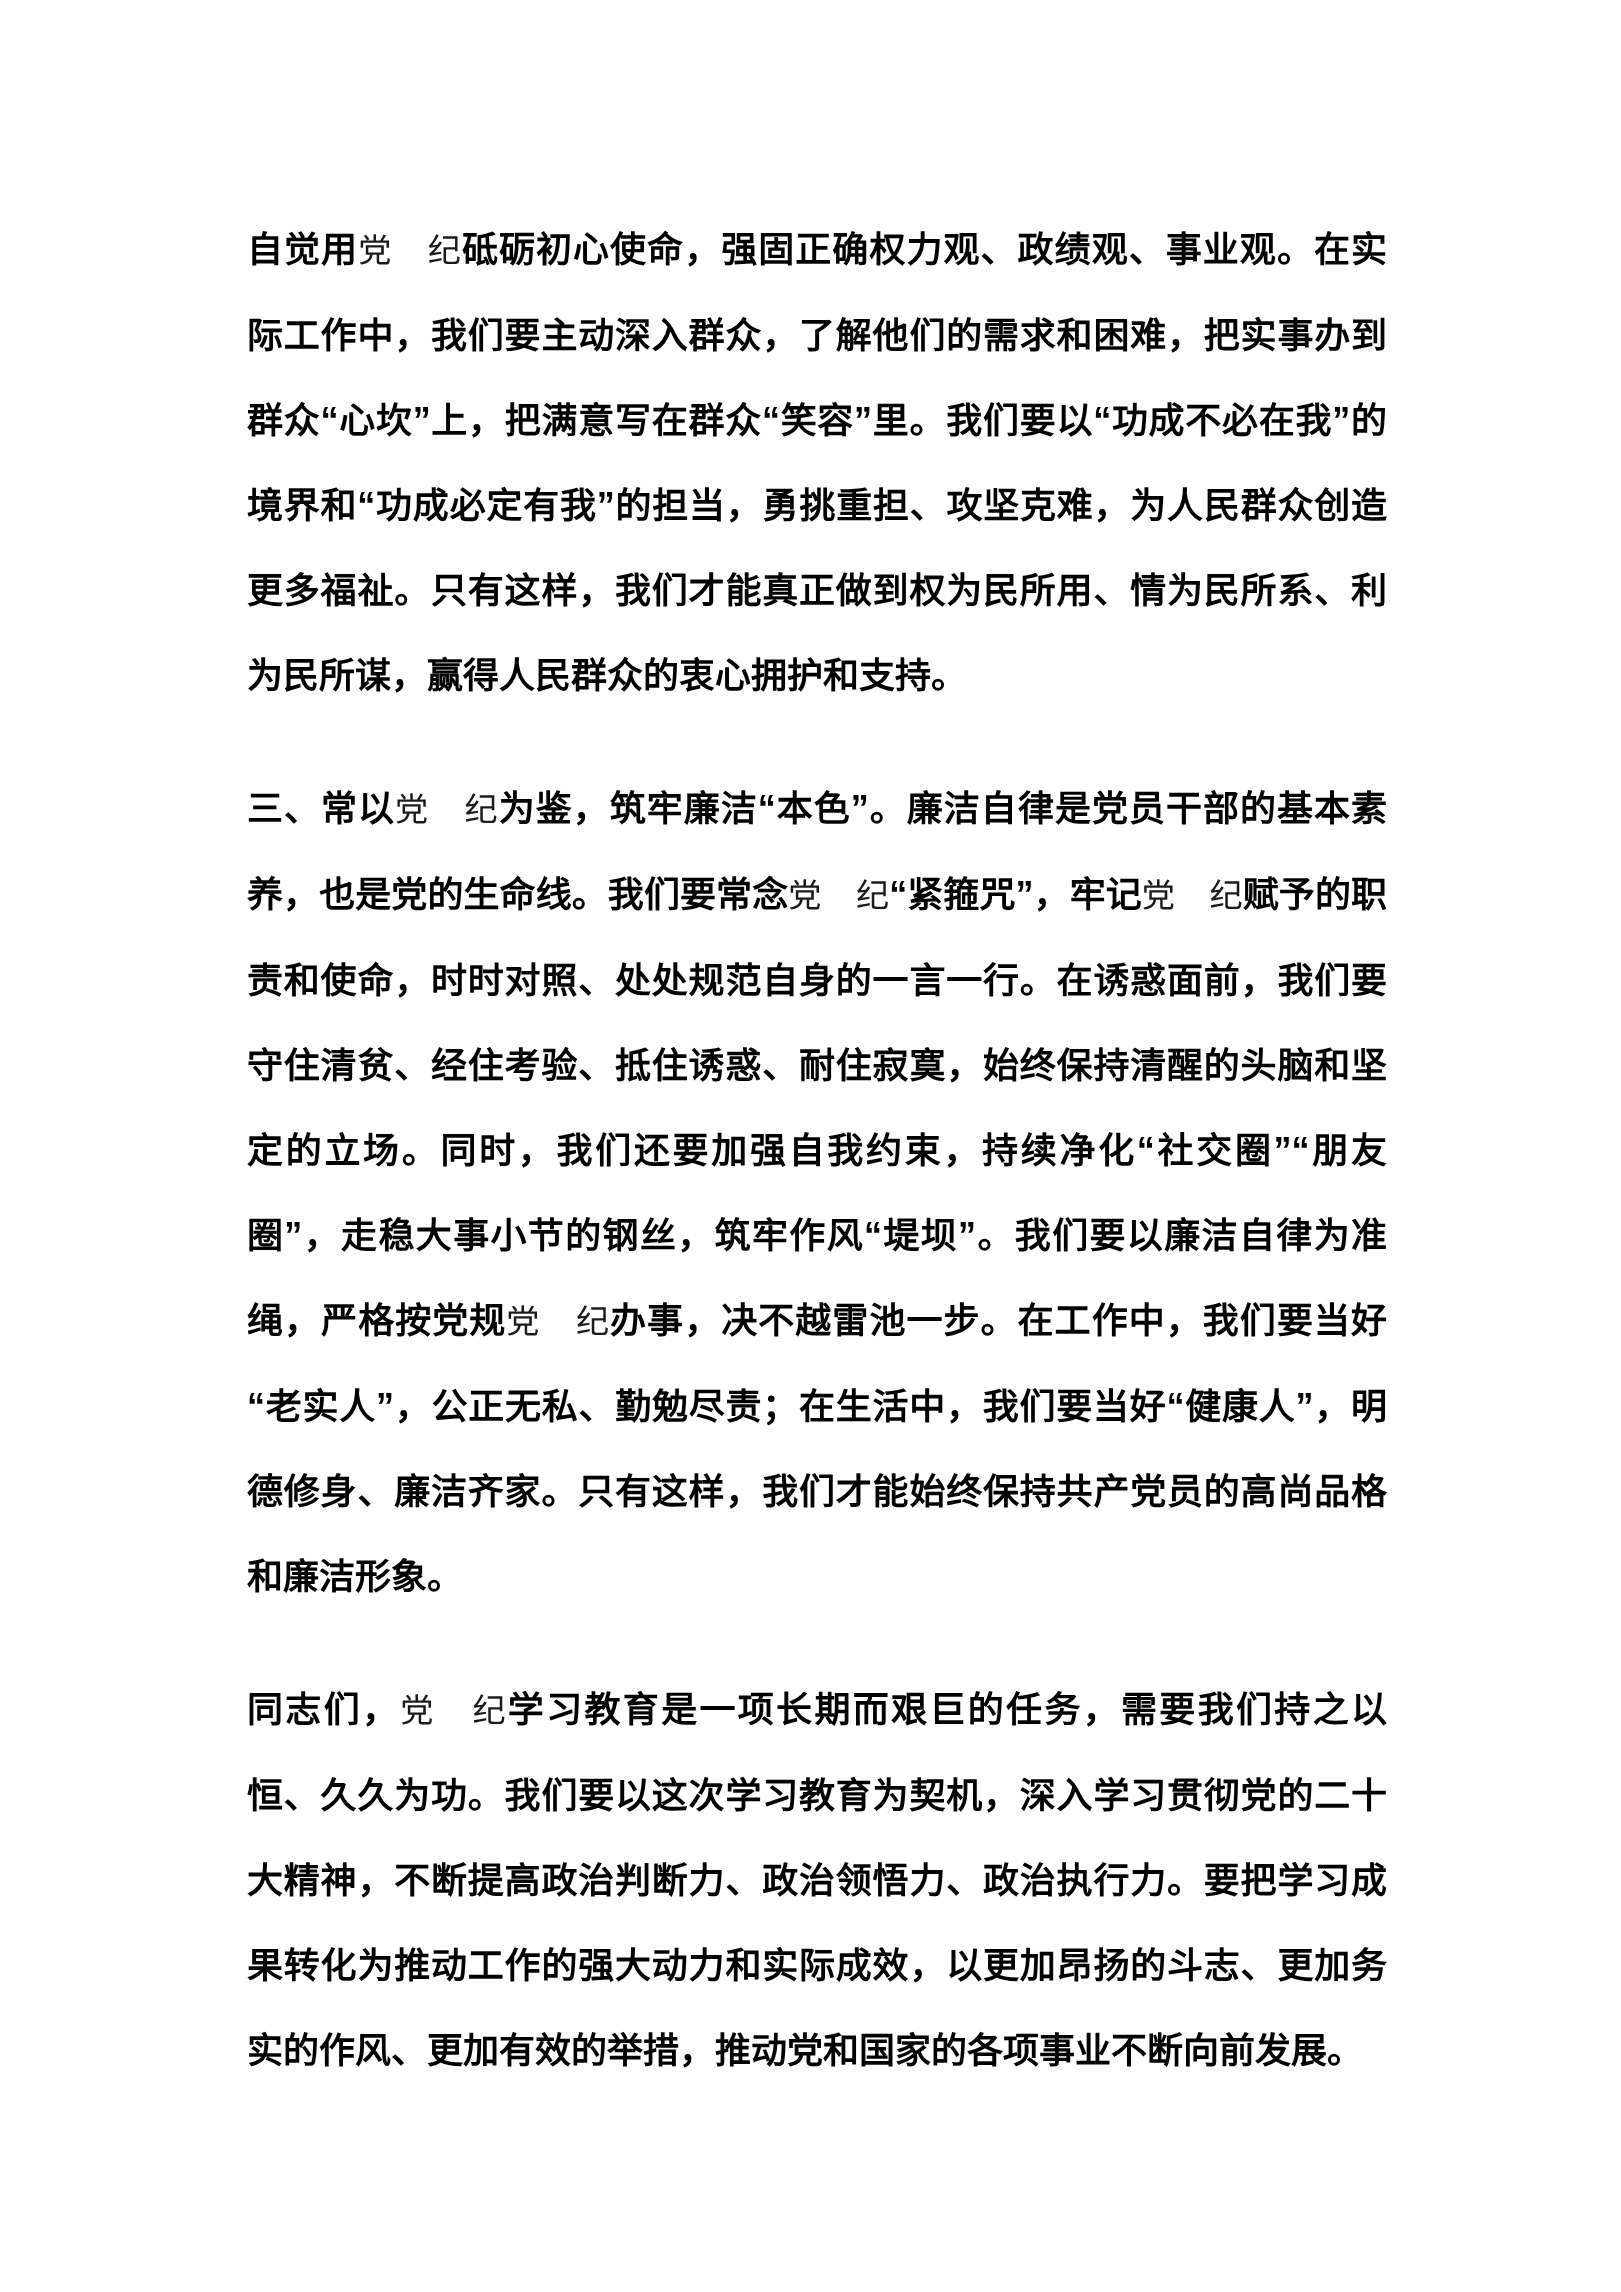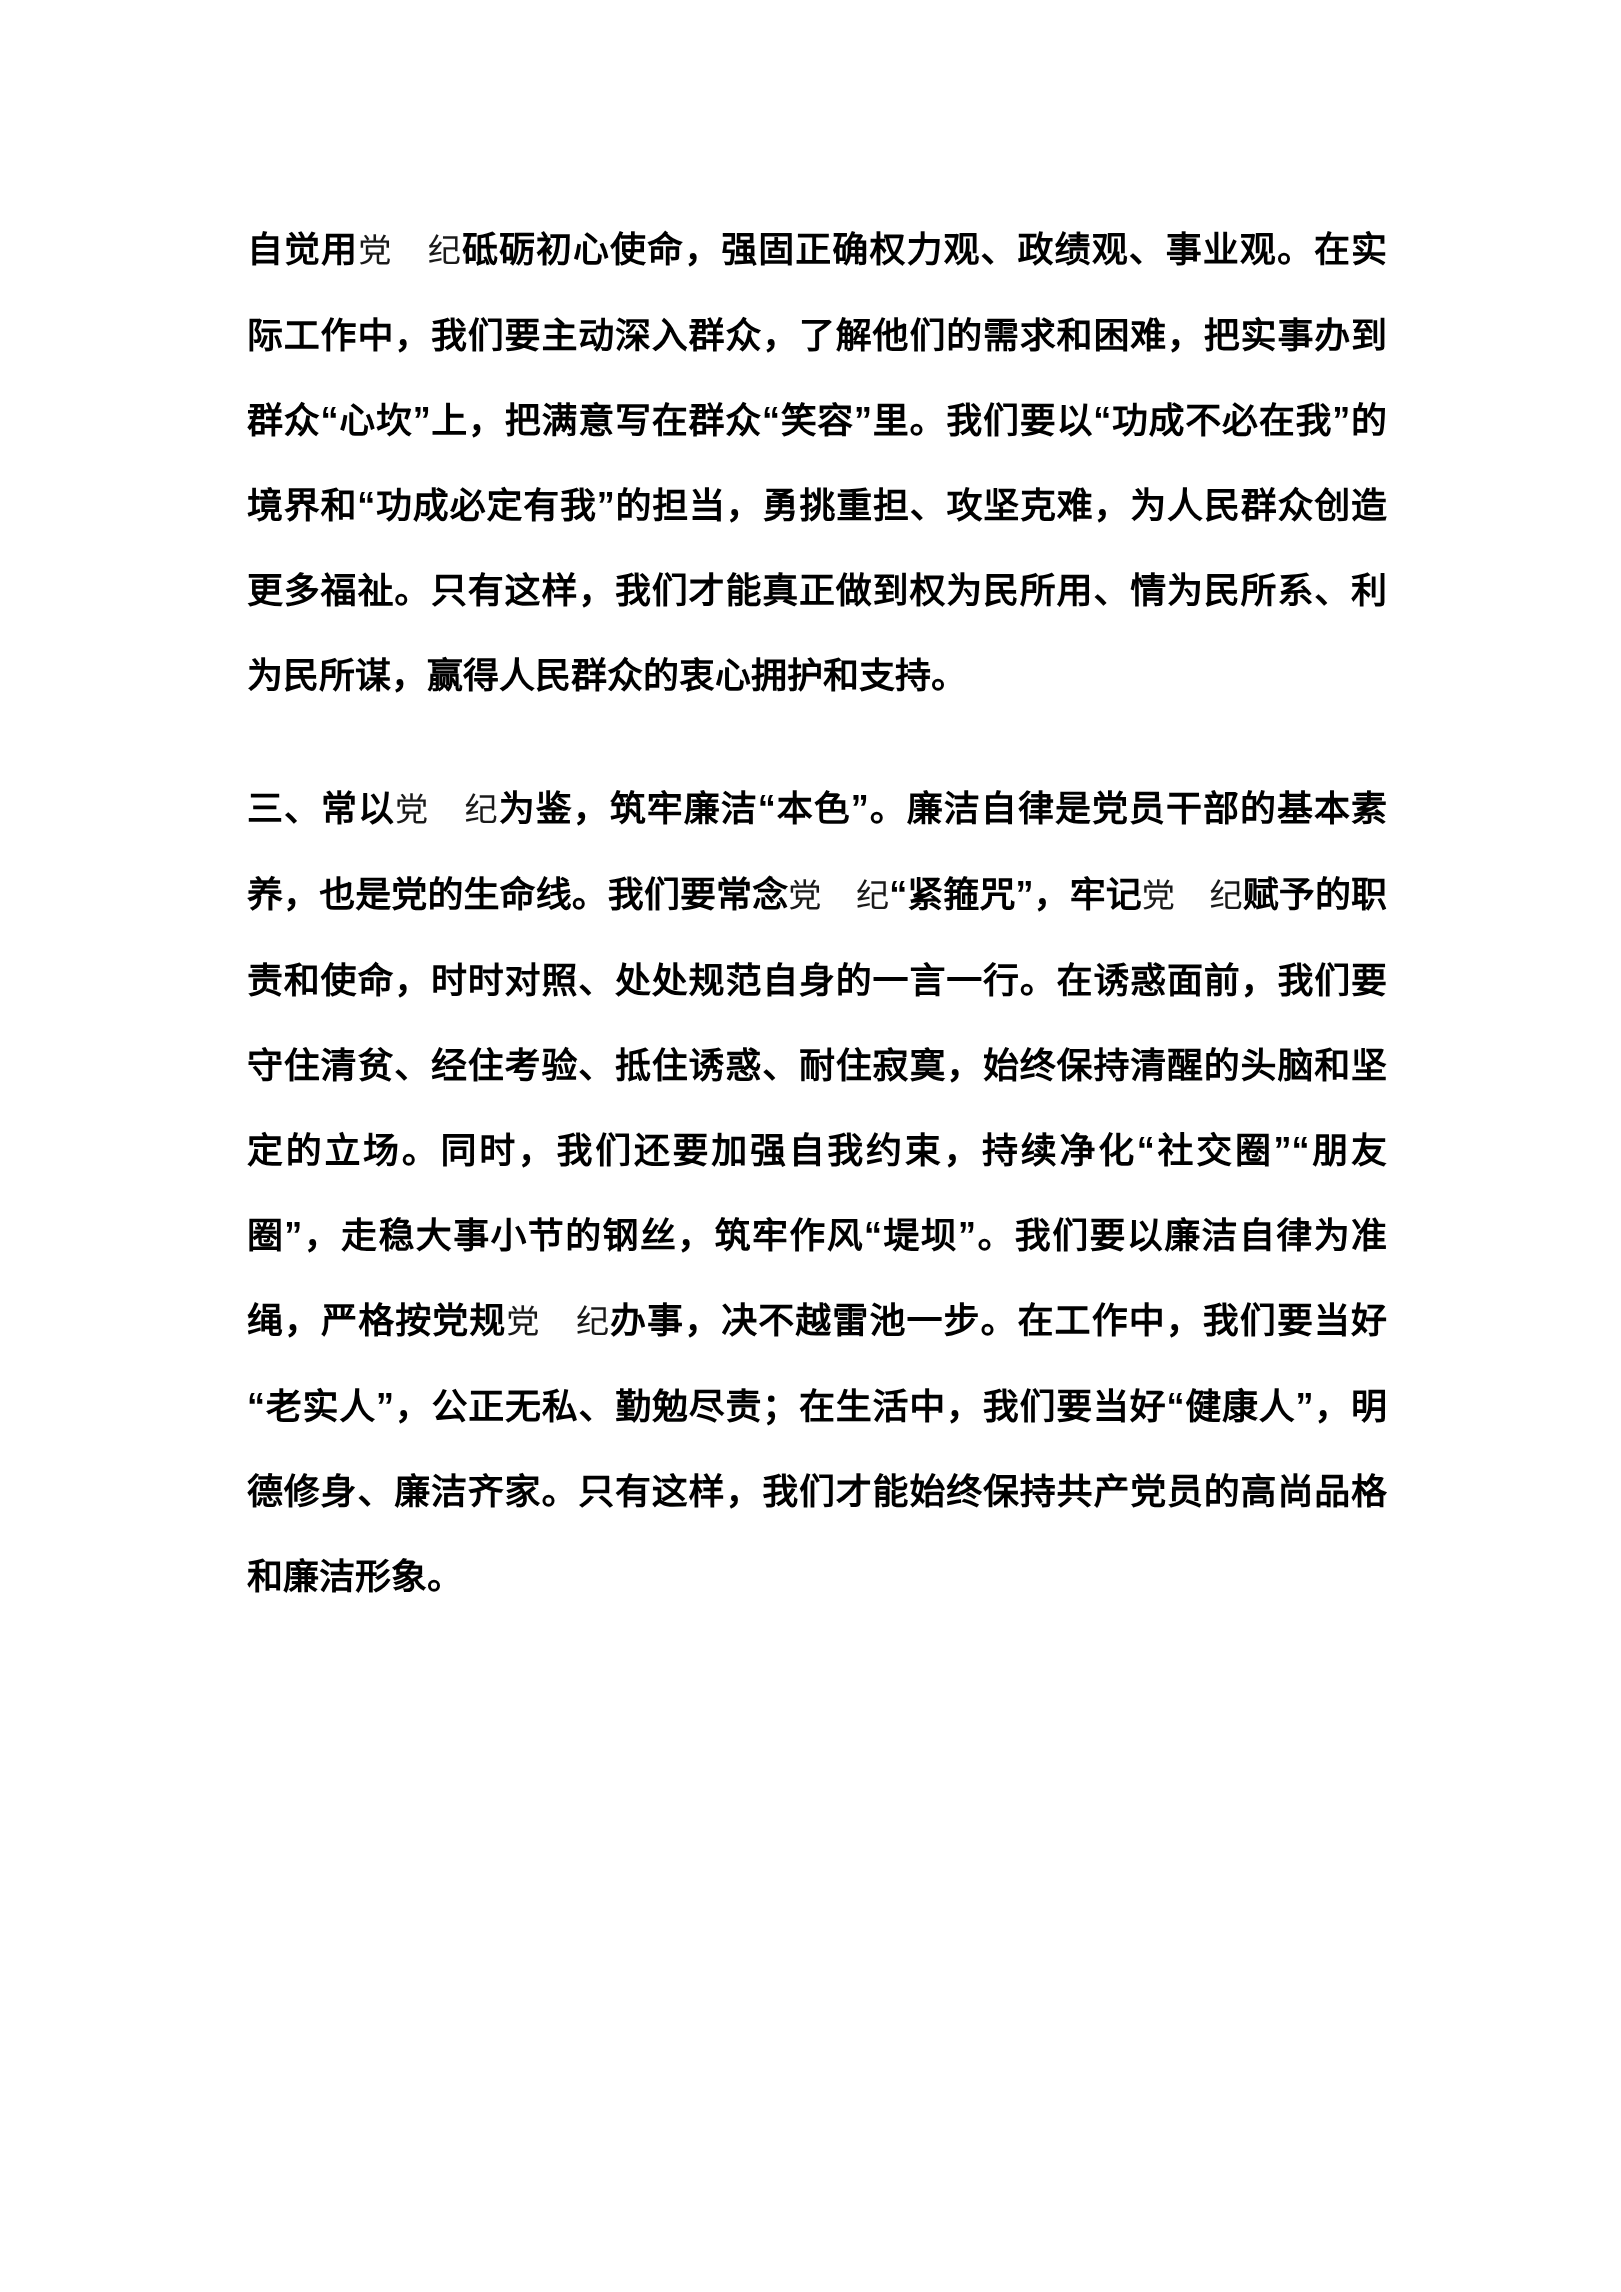--- a/index.html
+++ b/index.html
@@ -43,14 +43,15 @@
     color: #1a1a1a;
     word-spacing: 0.72em;
   }
 </style>
 </head>
 <body>
 
 <main class="page">
   <p class="paragraph"><span class="term-normal">自觉用</span><span class="term-alt">党 纪</span><span class="term-normal">砥砺初心使命，强固正确权力观、政绩观、事业观。在实际工作中，我们要主动深入群众，了解他们的需求和困难，把实事办到群众“心坎”上，把满意写在群众“笑容”里。我们要以“功成不必在我”的境界和“功成必定有我”的担当，勇挑重担、攻坚克难，为人民群众创造更多福祉。只有这样，我们才能真正做到权为民所用、情为民所系、利为民所谋，赢得人民群众的衷心拥护和支持。</span></p>
   <p class="paragraph"><span class="term-normal">三、常以</span><span class="term-alt">党 纪</span><span class="term-normal">为鉴，筑牢廉洁“本色”。廉洁自律是党员干部的基本素养，也是党的生命线。我们要常念</span><span class="term-alt">党 纪</span><span class="term-normal">“紧箍咒”，牢记</span><span class="term-alt">党 纪</span><span class="term-normal">赋予的职责和使命，时时对照、处处规范自身的一言一行。在诱惑面前，我们要守住清贫、经住考验、抵住诱惑、耐住寂寞，始终保持清醒的头脑和坚定的立场。同时，我们还要加强自我约束，持续净化“社交圈”“朋友圈”，走稳大事小节的钢丝，筑牢作风“堤坝”。我们要以廉洁自律为准绳，严格按党规</span><span class="term-alt">党 纪</span><span class="term-normal">办事，决不越雷池一步。在工作中，我们要当好“老实人”，公正无私、勤勉尽责；在生活中，我们要当好“健康人”，明德修身、廉洁齐家。只有这样，我们才能始终保持共产党员的高尚品格和廉洁形象。</span></p>
+  <p class="paragraph"><span class="term-normal">同志们，</span><span class="term-alt">党 纪</span><span class="term-normal">学习教育是一项长期而艰巨的任务，需要我们持之以恒、久久为功。我们要以这次学习教育为契机，深入学习贯彻党的二十大精神，不断提高政治判断力、政治领悟力、政治执行力。要把学习成果转化为推动工作的强大动力和实际成效，以更加昂扬的斗志、更加务实的作风、更加有效的举措，推动党和国家的各项事业不断向前发展。</span></p>
 </main>
 
 
 </body></html>

